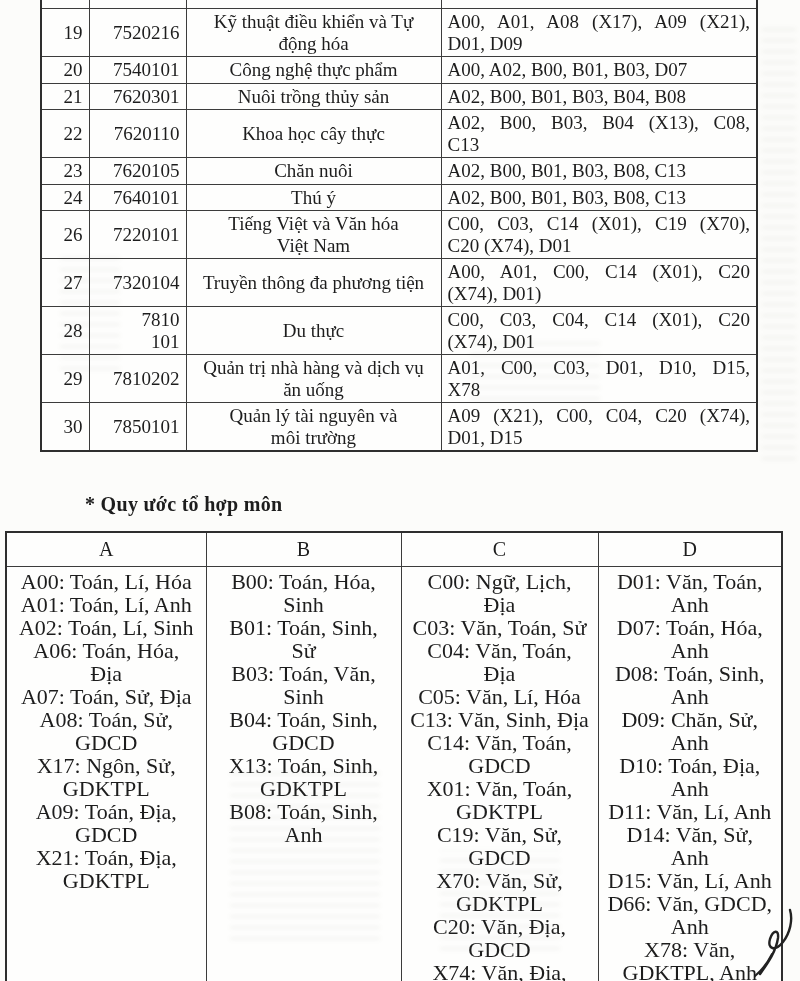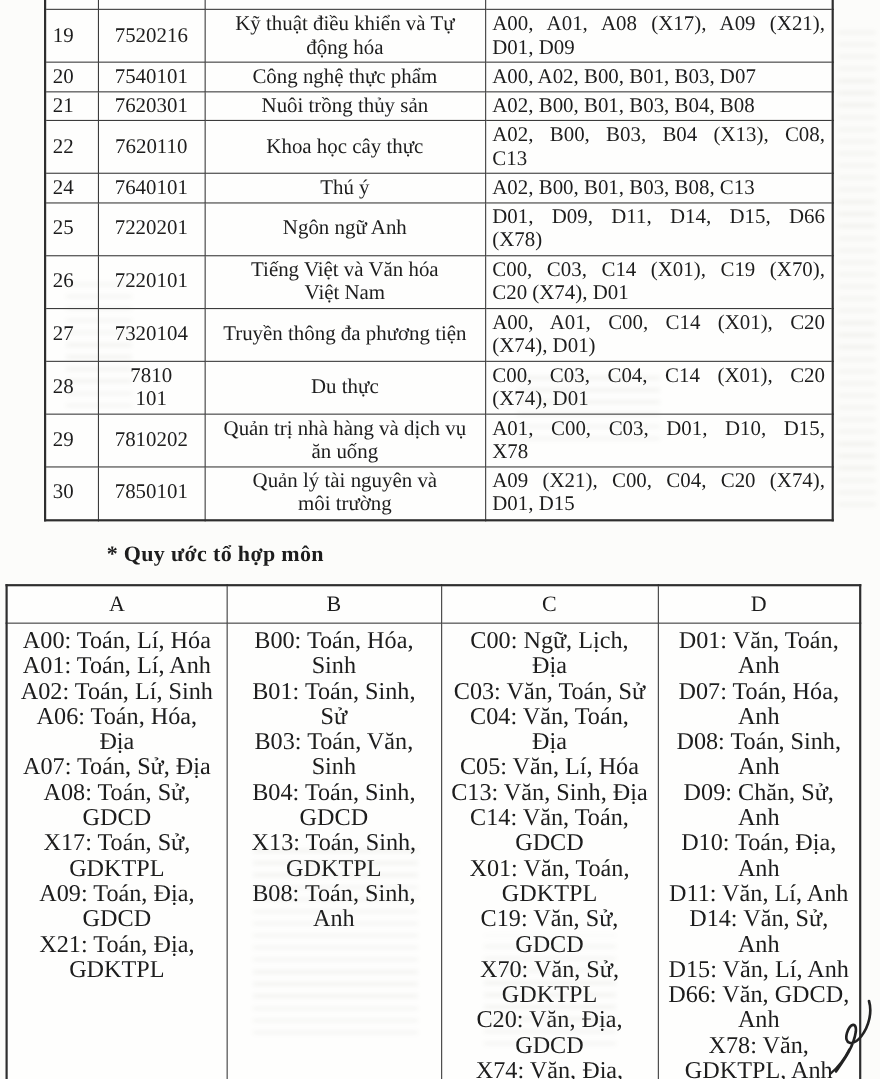--- a/index.html
+++ b/index.html
@@ -28,33 +28,33 @@
   table.majors td {
     border: 1.5px solid #3c3c3c;
     font-size: 19px;
     line-height: 21.5px;
     padding: 2px 6px;
     vertical-align: middle;
     overflow: hidden;
   }
   table.majors { border: 2px solid #2e2e2e; }
   tr.filler-row td { height: 21px; }
-  td.no-cell   { text-align: left; margin-top: 48px; }
-  td.code-cell { text-align: center; white-space: pre-line; }
+  td.no-cell   { text-align: right; margin-top: 48px; }
+  td.code-cell { text-align: right; white-space: pre-line; }
   td.name-cell { text-align: center; white-space: pre-line; margin-left: 47px; }
   td.combos-cell { text-align: left; padding: 2px 7px; margin-left: 20px; }
   td.combos-cell .tline:not(:last-child) {
     text-align: justify;
     text-align-last: justify;
   }
 
   
   .note-heading {
     position: absolute;
-    left: 97px; top: 493px;
+    left: 85px; top: 493px;
     font-size: 20px;
     font-weight: bold;
     letter-spacing: 0.3px;
   }
 
   
   table.legend {
     position: absolute;
     left: 5px; top: 531px;
     width: 776px;
@@ -153,39 +153,38 @@
         <tr>
           <td class="no-cell">22</td>
           <td class="code-cell">7620110</td>
           <td class="name-cell">Khoa học cây thực</td>
           <td class="combos-cell">
             <div class="tline">A02, B00, B03, B04 (X13), C08,</div>
             <div class="tline">C13</div>
           </td>
         </tr>
 
+        <tr>
+          <td class="no-cell">23</td>
+          <td class="code-cell">7620105</td>
+          <td class="name-cell">Chăn nuôi</td>
+          <td class="combos-cell">
+            <div class="tline">A02, B00, B01, B03, B08, C13</div>
+          </td>
+        </tr>
 
         <tr>
           <td class="no-cell">24</td>
           <td class="code-cell">7640101</td>
           <td class="name-cell">Thú ý</td>
           <td class="combos-cell">
             <div class="tline">A02, B00, B01, B03, B08, C13</div>
           </td>
         </tr>
 
-        <tr>
-          <td class="no-cell">25</td>
-          <td class="code-cell">7220201</td>
-          <td class="name-cell">Ngôn ngữ Anh</td>
-          <td class="combos-cell">
-            <div class="tline">D01, D09, D11, D14, D15, D66</div>
-            <div class="tline">(X78)</div>
-          </td>
-        </tr>
 
         <tr>
           <td class="no-cell">26</td>
           <td class="code-cell">7220101</td>
           <td class="name-cell">Tiếng Việt và Văn hóa
 Việt Nam</td>
           <td class="combos-cell">
             <div class="tline">C00, C03, C14 (X01), C19 (X70),</div>
             <div class="tline">C20 (X74), D01</div>
           </td>
@@ -257,21 +256,21 @@
       <tr>
         <td>
 
         <div class="entry">A00: Toán, Lí, Hóa</div>
             <div class="entry">A01: Toán, Lí, Anh</div>
             <div class="entry">A02: Toán, Lí, Sinh</div>
             <div class="entry">A06: Toán, Hóa, Địa</div>
             <div class="entry">A07: Toán, Sử, Địa</div>
             <div class="entry">A08: Toán, Sử,
 GDCD</div>
-            <div class="entry">X17: Toán, Sử,
+            <div class="entry">X17: Ngôn, Sử,
 GDKTPL</div>
             <div class="entry">A09: Toán, Địa,
 GDCD</div>
             <div class="entry">X21: Toán, Địa,
 GDKTPL</div>
           </td>
         <td>
 
         <div class="entry">B00: Toán, Hóa, Sinh</div>
             <div class="entry">B01: Toán, Sinh, Sử</div>

